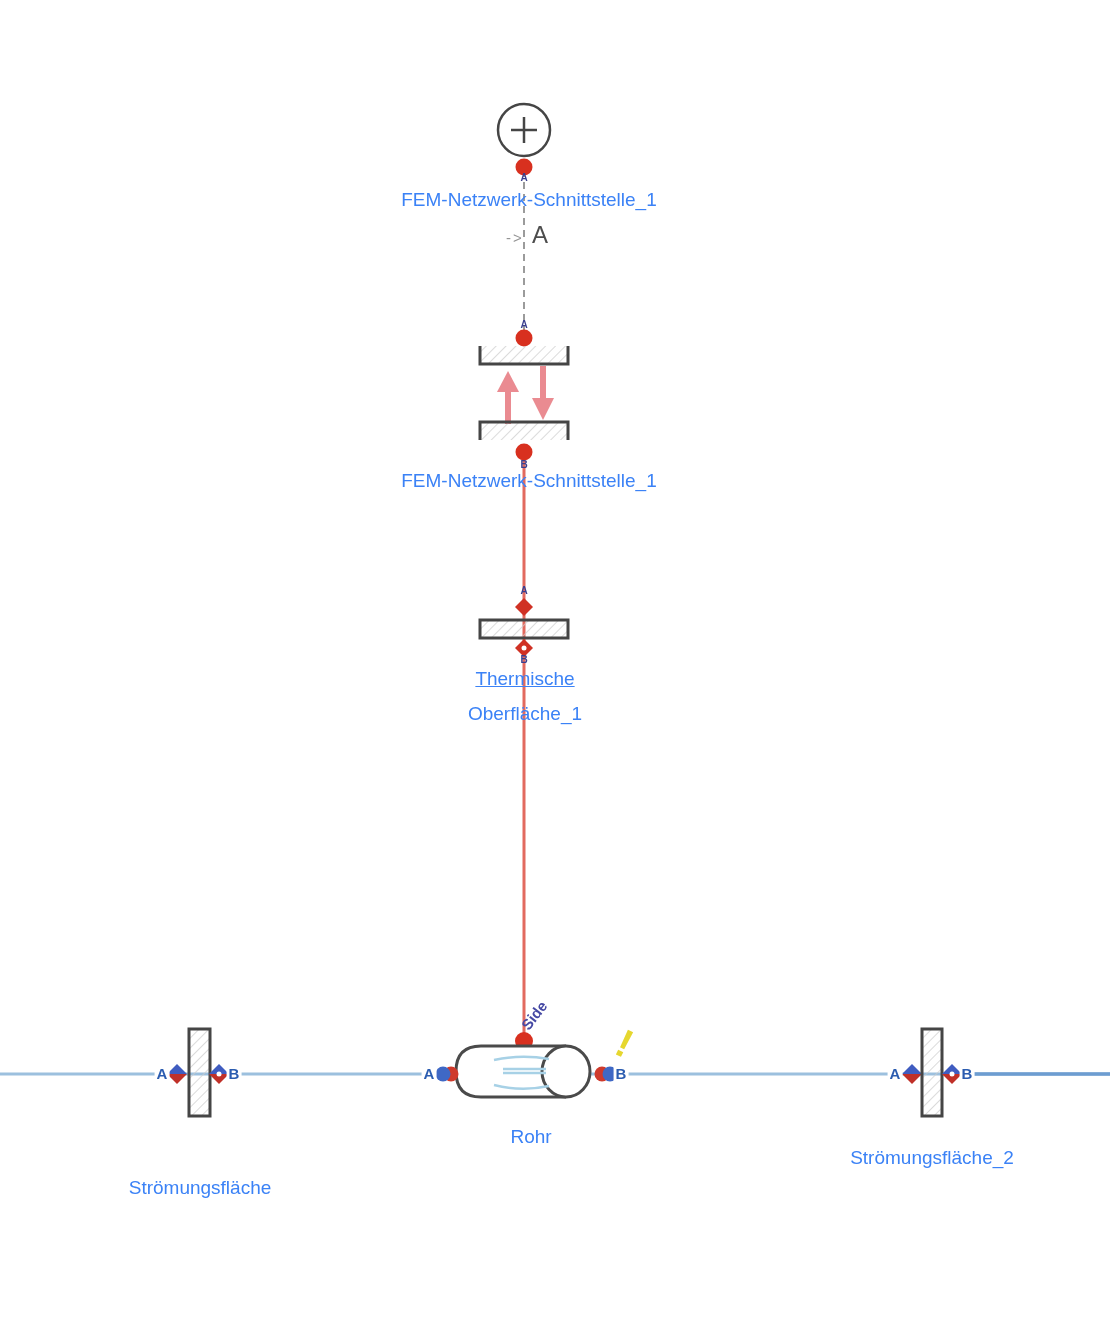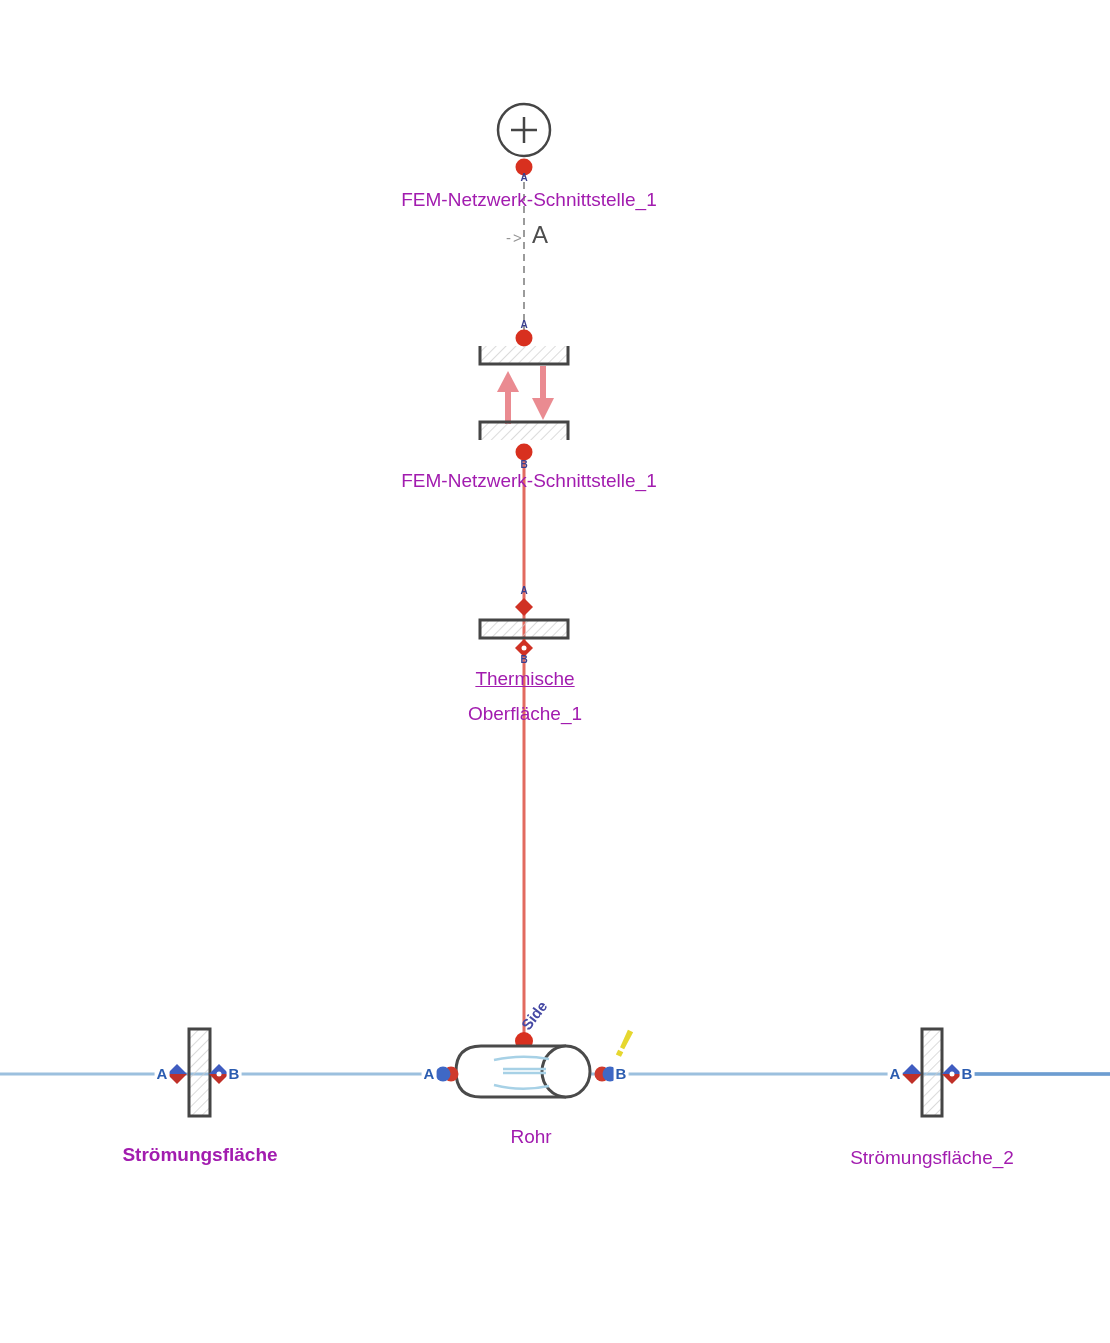--- a/index.html
+++ b/index.html
@@ -7,21 +7,21 @@
     position:relative;
     width:1110px;height:1343px;
     background:#ffffff;
     font-family:"Liberation Sans", sans-serif;
     overflow:hidden;
   }
   .canvas svg{position:absolute;left:0;top:0;z-index:1;}
   .textlayer{position:absolute;left:0;top:0;width:100%;height:100%;z-index:2;pointer-events:none;}
   .comp-label{
     position:absolute;transform:translateX(-50%);
-    font-size:19px;color:#a21caf;white-space:nowrap;line-height:22px;
+    font-size:19px;color:#3b82f6;white-space:nowrap;line-height:22px;
   }
   .port-letter{
     position:absolute;transform:translateX(-50%);
     font-size:15px;font-weight:bold;color:#2b5cb0;
     background:#ffffff;line-height:17px;padding:0 2px;
   }
   .tiny-letter{
     position:absolute;transform:translateX(-50%);
     font-size:10px;font-weight:bold;color:#3a3f8e;line-height:11px;
   }
@@ -140,20 +140,20 @@
     <div class="comp-label" style="left:525px;top:703px;">Oberfläche_1</div>
 
     <span class="side-label">Side</span>
     <span class="port-letter" style="left:429px;top:1065px;">A</span>
     <span class="port-letter" style="left:621px;top:1065px;">B</span>
     <div class="warning">!</div>
     <div class="comp-label" style="left:531px;top:1126px;">Rohr</div>
 
     <span class="port-letter" style="left:162px;top:1065px;">A</span>
     <span class="port-letter" style="left:234px;top:1065px;">B</span>
-    <div class="comp-label" style="left:200px;top:1144px;font-weight:bold;">Strömungsfläche</div>
+    <div class="comp-label" style="left:200px;top:1177px;">Strömungsfläche</div>
 
     <span class="port-letter" style="left:895px;top:1065px;">A</span>
     <span class="port-letter" style="left:967px;top:1065px;">B</span>
     <div class="comp-label" style="left:932px;top:1147px;">Strömungsfläche_2</div>
 
   </div>
 </div>
 
 </body></html>

